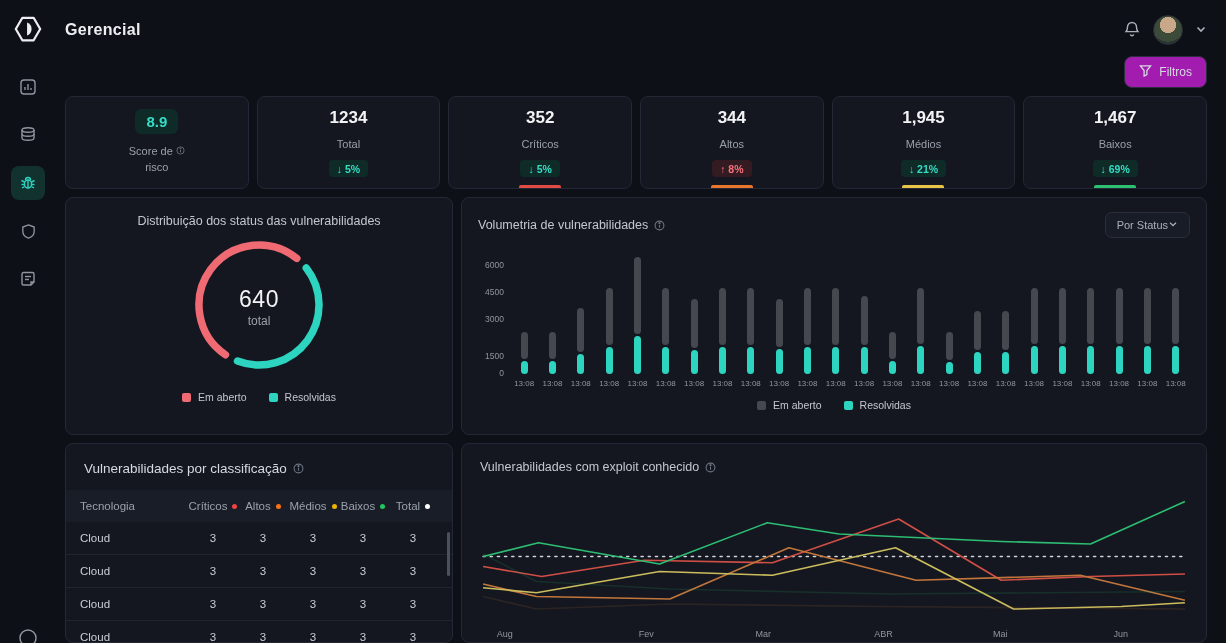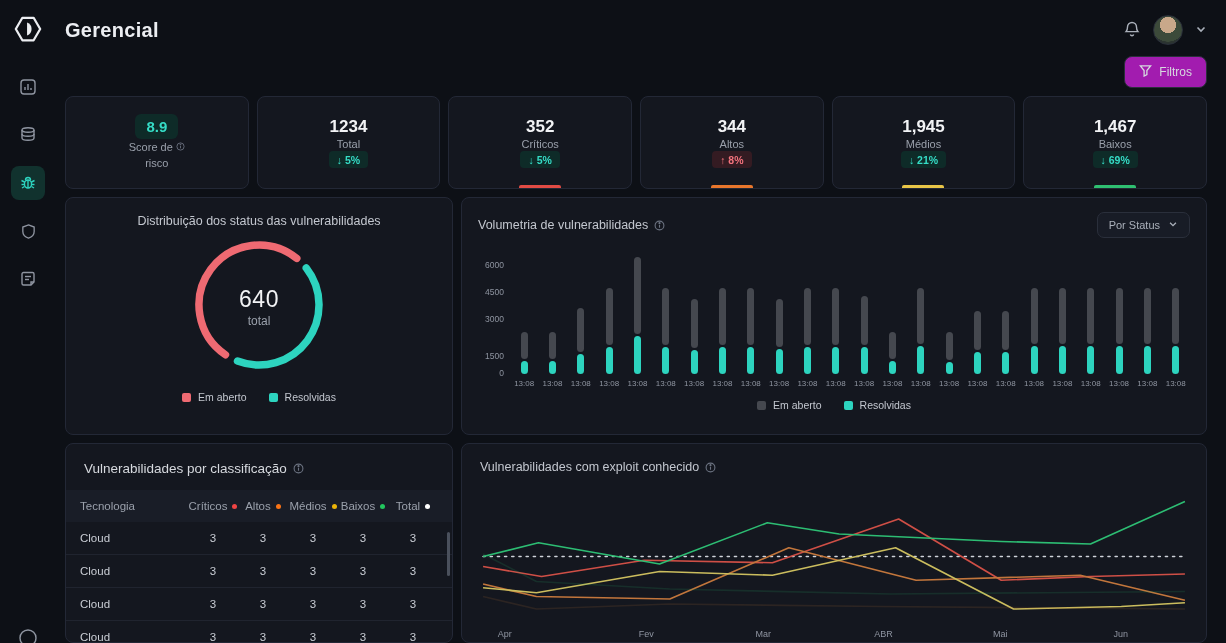--- a/index.html
+++ b/index.html
@@ -16,37 +16,37 @@
   .logo { width:30px; height:30px; margin-bottom:26px; }
   .nav { display:flex; flex-direction:column; gap:14px; align-items:center; }
   .nav-btn { width:34px; height:34px; border-radius:8px; display:flex; align-items:center; justify-content:center; color:#8f95a1; cursor:pointer; background:transparent; border:none; }
   .nav-btn svg { display:block; }
   .nav-btn.active { background:#11322e; color:#2dd4bf; }
   .sidebar-bottom { position:absolute; bottom:-8px; left:50%; transform:translateX(-50%); color:#8f95a1; }
 
   
   .main { flex:1; padding:0 19px 0 9px; display:flex; flex-direction:column; }
   .topbar { height:52px; display:flex; align-items:center; justify-content:space-between; padding-top:8px; }
-  .page-title { font-size:20px; font-weight:700; letter-spacing:.3px; color:#eceef2; }
+  .page-title { font-size:16px; font-weight:700; letter-spacing:.3px; color:#eceef2; }
   .topbar-right { display:flex; align-items:center; gap:12px; }
   .bell { color:#aab0ba; }
   .avatar { width:30px; height:30px; border-radius:50%; background:
       radial-gradient(circle at 50% 32%, #c9a88a 0 34%, #3c4a3a 35% 70%, #2b3430 71%);
       border:1px solid #2a2f3a; }
   .chev { color:#aab0ba; }
 
   .filters-row { display:flex; justify-content:flex-end; margin:4px 0 8px; }
   .btn-filters { display:flex; align-items:center; gap:7px; background:#a21caf; border:1px solid #2a2f3b;
       color:#d6d9df; border-radius:8px; padding:7px 14px; font-size:12px; cursor:pointer; font-family:inherit; }
 
   .card { background:#14171f; border:1px solid #232836; border-radius:8px; position:relative; }
 
   
   .stats { display:grid; grid-template-columns:repeat(6,1fr); gap:8px; margin-bottom:8px; }
-  .stat-card { height:93px; display:flex; flex-direction:column; align-items:center; justify-content:center; gap:1px; overflow:hidden; }
+  .stat-card { height:93px; display:flex; flex-direction:column; align-items:center; justify-content:center; gap:10px; overflow:hidden; }
   .stat-value { font-size:17px; font-weight:700; color:#f2f3f5; }
   .stat-label { font-size:11px; color:#9aa0ab; display:flex; align-items:center; gap:4px; }
   .badge { font-size:10.5px; font-weight:700; border-radius:4px; padding:2.5px 8px; }
   .badge.teal { color:#35dcc6; background:#0e2b28; }
   .badge.red  { color:#f4737d; background:#341b22; }
   .score-box { font-size:15px; font-weight:700; color:#35dcc6; background:#0e2b28; border-radius:6px; padding:4px 11px; }
   .score-lbl { font-size:11px; color:#9aa0ab; text-align:center; line-height:1.45; }
   .underline { position:absolute; bottom:0; left:50%; transform:translateX(-50%); width:42px; height:3px; border-radius:2px 2px 0 0; }
   .u-red{background:#e14b44;} .u-orange{background:#e8762c;} .u-yellow{background:#e8c547;} .u-green{background:#2fbf71;}
 
@@ -60,21 +60,21 @@
   .donut-wrap { position:relative; margin-top:2px; }
   .donut-center { position:absolute; inset:0; display:flex; flex-direction:column; align-items:center; justify-content:center; }
   .donut-total { font-size:23px; font-weight:500; color:#f2f3f5; letter-spacing:.5px; }
   .donut-total-lbl { font-size:12px; color:#9aa0ab; margin-top:1px; }
   .legend { display:flex; gap:22px; justify-content:center; margin-top:8px; }
   .legend-item { display:flex; align-items:center; gap:7px; font-size:10.5px; color:#c3c7cf; }
   .sq { width:9px; height:9px; border-radius:2px; display:inline-block; }
 
   .bar-card { padding:14px 16px 10px; display:flex; flex-direction:column; }
   .bar-head { display:flex; justify-content:space-between; align-items:center; }
-  .dropdown { display:flex; align-items:center; gap:8px; background:#181c26; border:1px solid #2a2f3b; border-radius:7px; padding:6px 11px; font-size:11px; color:#aab0ba; cursor:pointer; }
+  .dropdown { display:flex; align-items:center; background:#181c26; border:1px solid #2a2f3b; border-radius:7px; padding:6px 11px; font-size:11px; color:#aab0ba; cursor:pointer; }
   .bar-plot-zone { display:flex; margin-top:18px; }
   .y-axis { width:32px; position:relative; height:118px; flex:0 0 32px; }
   .y-axis span { position:absolute; right:6px; font-size:8.5px; color:#8f95a1; }
   .bars { flex:1; height:118px; display:flex; align-items:flex-end; }
   .bar-col { flex:1; display:flex; flex-direction:column-reverse; align-items:center; gap:2px; }
   .seg { width:7px; border-radius:4px; }
   .x-labels { display:flex; margin-left:32px; margin-top:5px; }
   .x-labels span { flex:1; text-align:center; font-size:8px; color:#8f95a1; }
   .bar-legend { margin-top:11px; }
 
@@ -533,21 +533,21 @@
           <svg id="lineSvg" width="100%" height="140" viewBox="0 0 690 140" preserveAspectRatio="none">
               <line x1="3" x2="687" y1="72.5" y2="72.5" stroke="#cfd3da" stroke-width="1.6" stroke-dasharray="2 5" stroke-linecap="round"></line>
               <polyline points="3,82.5 60,92.5 160,76.25 285,78.75 408,35 508,96.25 595,92.5 687,90" fill="none" stroke="#cf4f46" stroke-width="1.6" stroke-linejoin="round" opacity="1"></polyline>
               <polyline points="3,100 55,112.5 185,115 301,63.75 425,96.25 585,91.25 687,116.25" fill="none" stroke="#c2763c" stroke-width="1.6" stroke-linejoin="round" opacity="1"></polyline>
               <polyline points="3,103.75 55,108.75 175,87.5 285,91.25 405,63.75 520,125 625,122.5 687,118.75" fill="none" stroke="#cbbd5e" stroke-width="1.6" stroke-linejoin="round" opacity="1"></polyline>
               <polyline points="3,72.5 57,58.75 175,80 280,38.75 350,50 508,57.5 595,60 687,17.5" fill="none" stroke="#2dbd73" stroke-width="1.6" stroke-linejoin="round" opacity="1"></polyline>
               <polyline points="3,70 55,97.5 185,105 400,110 687,107.5" fill="none" stroke="#2dbd73" stroke-width="1.6" stroke-linejoin="round" opacity="0.14"></polyline>
               <polyline points="3,112.5 55,125 185,120 390,122.5 687,125" fill="none" stroke="#c2763c" stroke-width="1.6" stroke-linejoin="round" opacity="0.14"></polyline>
             </svg>
           <div class="month-labels" id="monthLabels">
-              <span style="left: 3.5%;">Apr</span>
+              <span style="left: 3.5%;">Aug</span>
               <span style="left: 23.5%;">Fev</span>
               <span style="left: 40%;">Mar</span>
               <span style="left: 57%;">ABR</span>
               <span style="left: 73.5%;">Mai</span>
               <span style="left: 90.5%;">Jun</span>
             </div>
         </div>
       </article>
     </section>
   </main>

